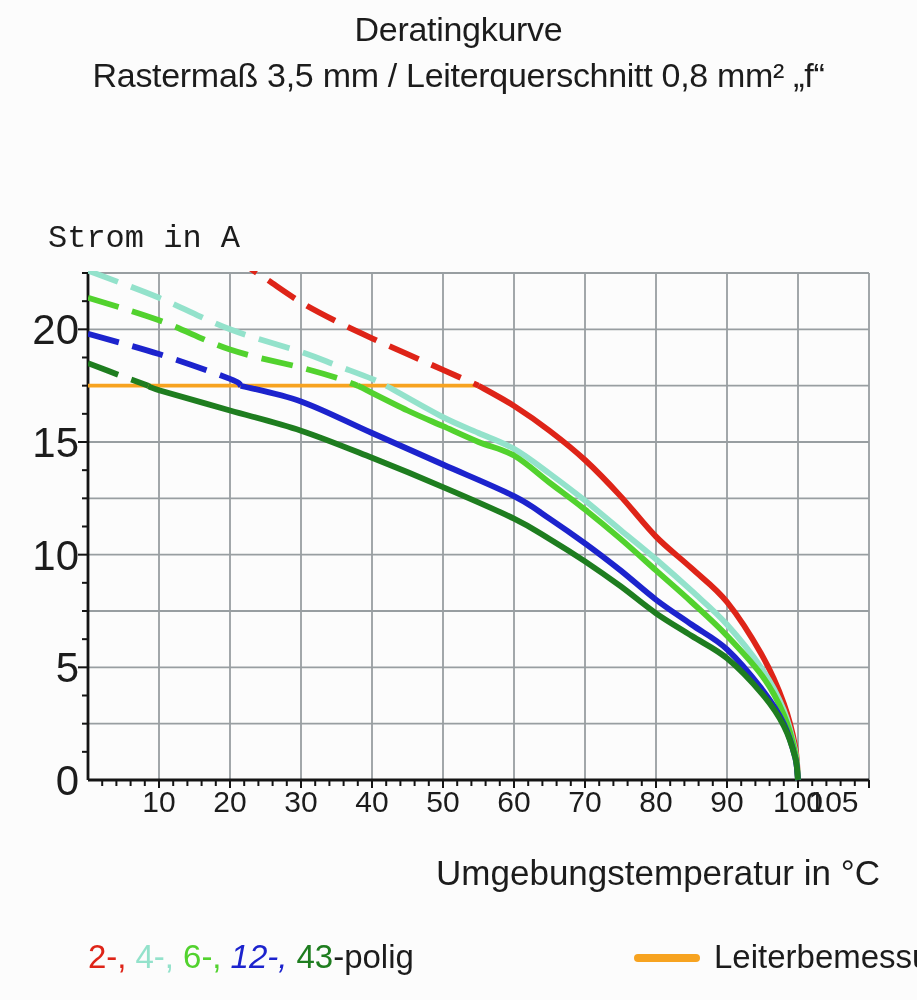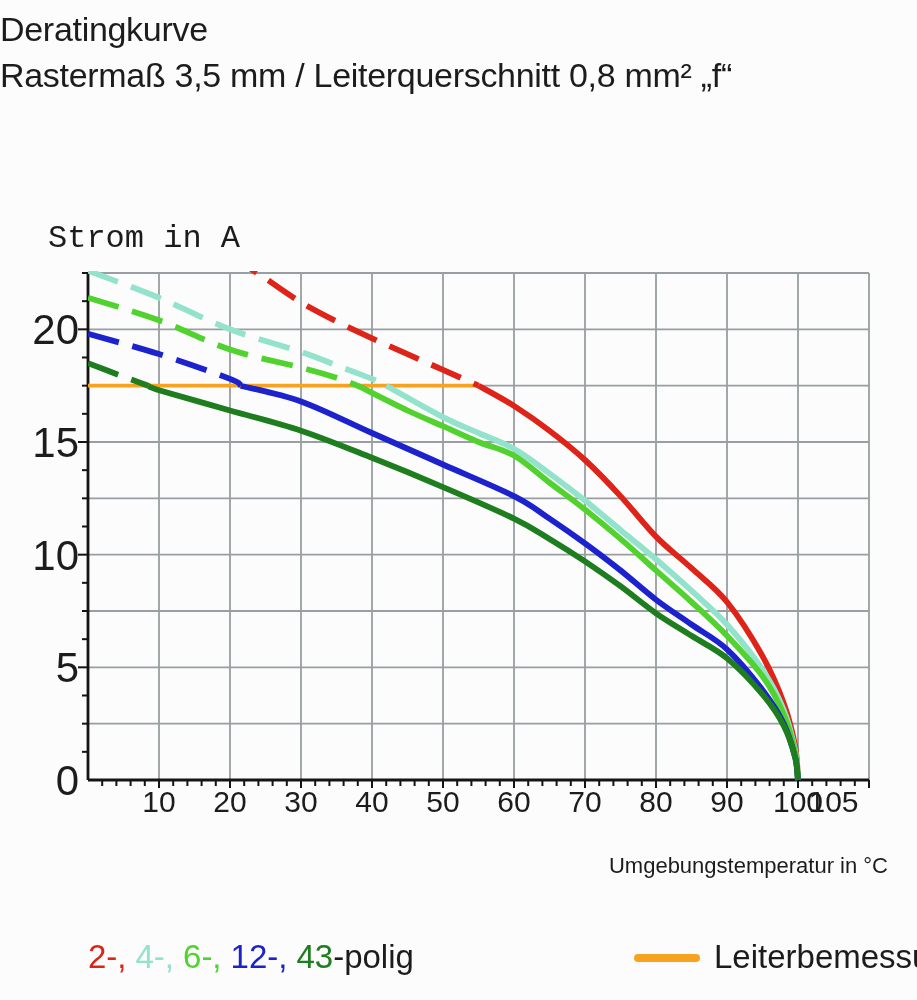--- a/index.html
+++ b/index.html
@@ -2,31 +2,31 @@
 <html><head>
 <meta charset="utf-8">
 <style>
   html,body{margin:0;padding:0;}
   body{
     width:917px;height:1000px;position:relative;overflow:hidden;
     background:#fcfcfc;color:#1c1c1c;
     font-family:"Liberation Sans", sans-serif;
   }
   .titles{
-    position:absolute;top:6px;left:0;width:917px;
+    position:absolute;top:6px;left:0;width:917px;text-align:center;
     font-size:34px;line-height:46px;letter-spacing:-0.3px;
   }
   .ylab{
     position:absolute;left:48px;top:220px;font-size:32px;font-family:Liberation Mono, monospace;
   }
   #chart{
     position:absolute;left:0;top:250px;width:917px;height:592px;
   }
   .xlab{
-    position:absolute;right:29px;top:853px;font-size:22px;
+    position:absolute;right:37px;top:853px;font-size:35px;
   }
   .legend{
     position:absolute;left:0;top:938px;width:917px;height:54px;font-size:33px;
   }
   .legend-left{position:absolute;left:88px;top:0;white-space:nowrap;}
   .legend-left span{margin-right:9px;}
   .legend-left span.suffix{margin-left:-9px;margin-right:11px;color:#1c1c1c;}
   .legend-right{position:absolute;left:634px;top:0;white-space:nowrap;}
   .refswatch{
     display:inline-block;width:66px;height:8px;border-radius:4px;
@@ -191,19 +191,19 @@
       </g>
       <g stroke="#1e7d1f" stroke-width="5.8" fill="none" clip-path="url(#plotclip)" stroke-linecap="butt">
         <path d="M 88.0 363.1 C 93.9 365.4, 113.4 372.9, 123.5 376.7 C 133.6 380.4, 144.2 384.2, 148.3 385.7" stroke-dasharray="32 14"></path>
         <path d="M 148.3 385.7 C 150.1 386.4, 145.4 386.0, 159.0 390.2 C 172.6 394.3, 206.3 403.7, 230.0 410.5 C 253.7 417.2, 277.3 422.8, 301.0 430.7 C 324.7 438.6, 348.3 448.4, 372.0 457.8 C 395.7 467.2, 419.3 476.9, 443.0 487.1 C 466.7 497.2, 496.3 510.0, 514.0 518.6 C 531.8 527.3, 537.7 531.8, 549.5 538.9 C 561.3 546.0, 573.2 553.5, 585.0 561.4 C 596.8 569.3, 608.7 577.6, 620.5 586.2 C 632.3 594.9, 644.2 605.0, 656.0 613.3 C 667.8 621.5, 679.7 628.3, 691.5 635.8 C 703.3 643.3, 715.2 648.6, 727.0 658.3 C 738.8 668.1, 753.0 683.1, 762.5 694.4 C 772.0 705.6, 778.4 715.4, 783.8 725.9 C 789.2 736.4, 792.8 748.5, 795.2 757.5 C 797.5 766.5, 797.5 776.2, 798.0 780.0"></path>
       </g>
     </svg>
 
   <div class="xlab">Umgebungstemperatur in °C</div>
 
   <div class="legend">
-    <div class="legend-left" id="legend-series"><span style="color: rgb(222, 36, 24);">2-,</span><span style="color: rgb(147, 226, 203);">4-,</span><span style="color: rgb(82, 210, 46);">6-,</span><span style="color: rgb(28, 35, 205);">12-,</span><span style="color: rgb(30, 125, 31);">43</span><span class="suffix">-polig</span></div>
+    <div class="legend-left" id="legend-series"><span style="color: rgb(222, 36, 24);">2-,</span><span style="color: rgb(147, 226, 203);">4-,</span><span style="color: rgb(82, 210, 46);">6-,</span><span style="color: rgb(28, 35, 205); font-style: italic;">12-,</span><span style="color: rgb(30, 125, 31);">43</span><span class="suffix">-polig</span></div>
     <div class="legend-right">
       <span class="refswatch" id="refswatch" style="background: rgb(247, 163, 32);"></span><span>Leiterbemessungsstrom</span>
     </div>
   </div>
 
 </div>
 
 </body></html>

